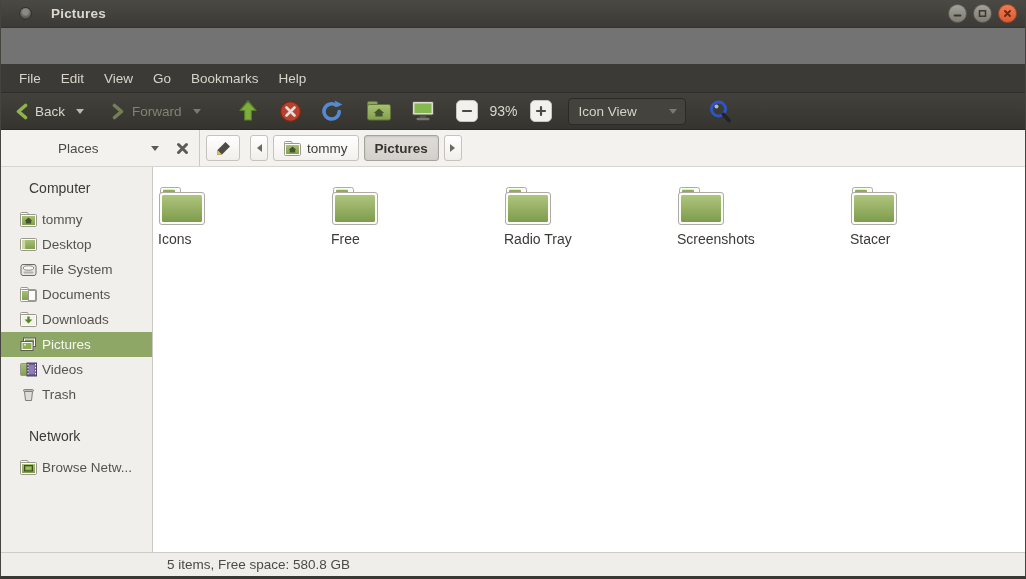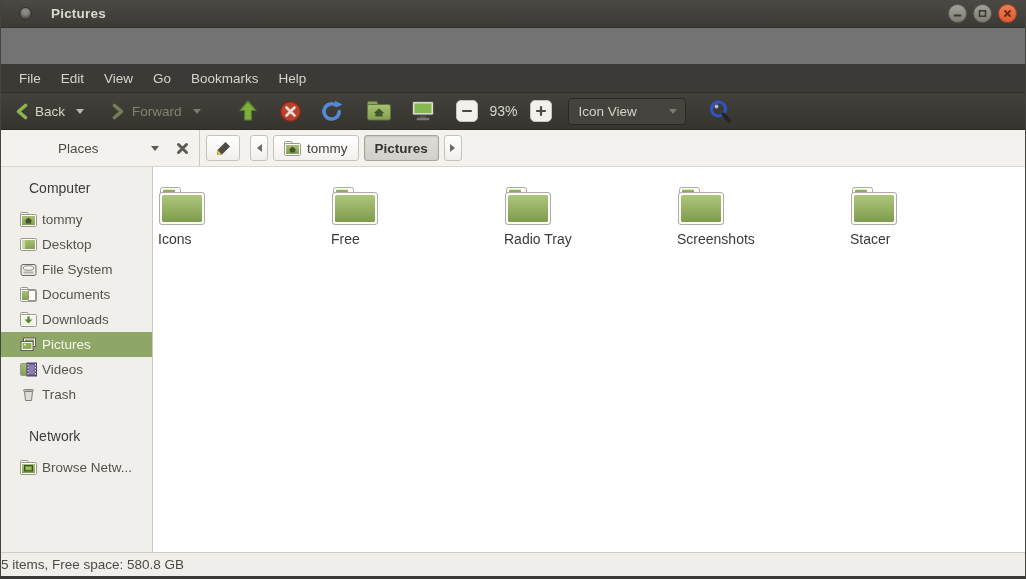--- a/index.html
+++ b/index.html
@@ -86,21 +86,21 @@
     font-size:13.5px; color:#55534c;}
   .sb-item.selected{ background:#8ea766; color:#f6f8f0;}
   .sb-icon{ width:17px; height:15px; display:flex; align-items:center; justify-content:center; flex:0 0 17px;}
 
   .main{ flex:1; background:#ffffff; padding:16px 0 0 5px; display:flex; align-items:flex-start;}
   .folder-cell{ width:173px; display:flex; flex-direction:column; padding-top:3px;}
   .folder-label{ margin-top:5px; font-size:14px; color:#3b3a36;}
 
   
   .statusbar{ height:24px; flex:0 0 24px; background:#f0eeea; border-top:1px solid #cfccc7;
-    display:flex; align-items:center; }
+    display:flex; align-items:center; padding-left:166px;}
   .status-text{ font-size:13.5px; color:#4b4a46;}
 </style>
 </head>
 <body>
 
 <svg width="0" height="0" style="position:absolute" aria-hidden="true">
   <defs>
     <linearGradient id="gfold" x1="0" y1="0" x2="0" y2="1">
       <stop offset="0" stop-color="#aec57d"></stop>
         <stop offset="1" stop-color="#7e9c4c"></stop>

